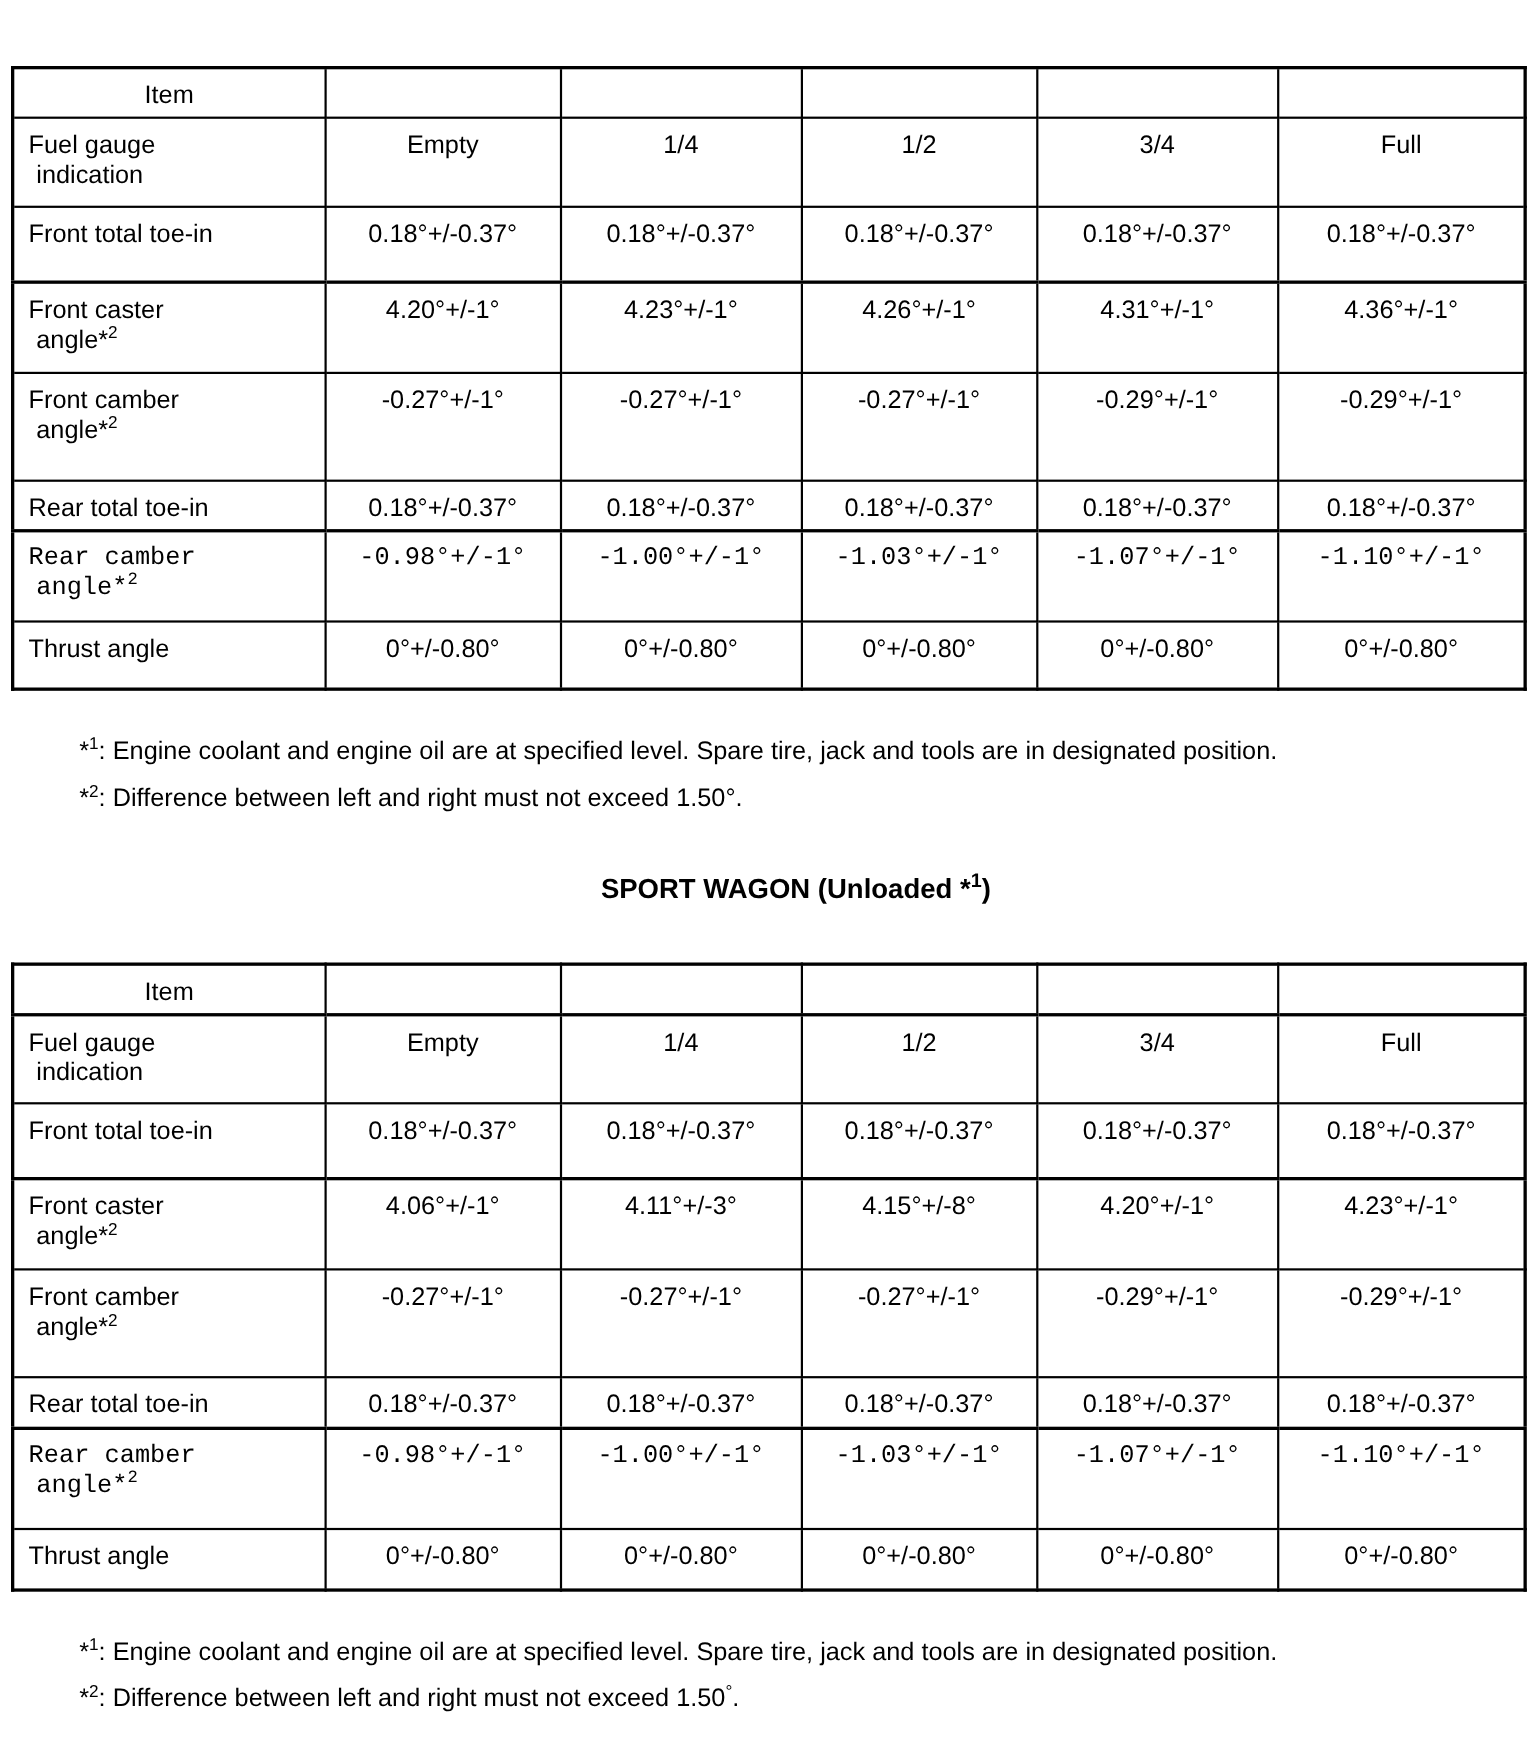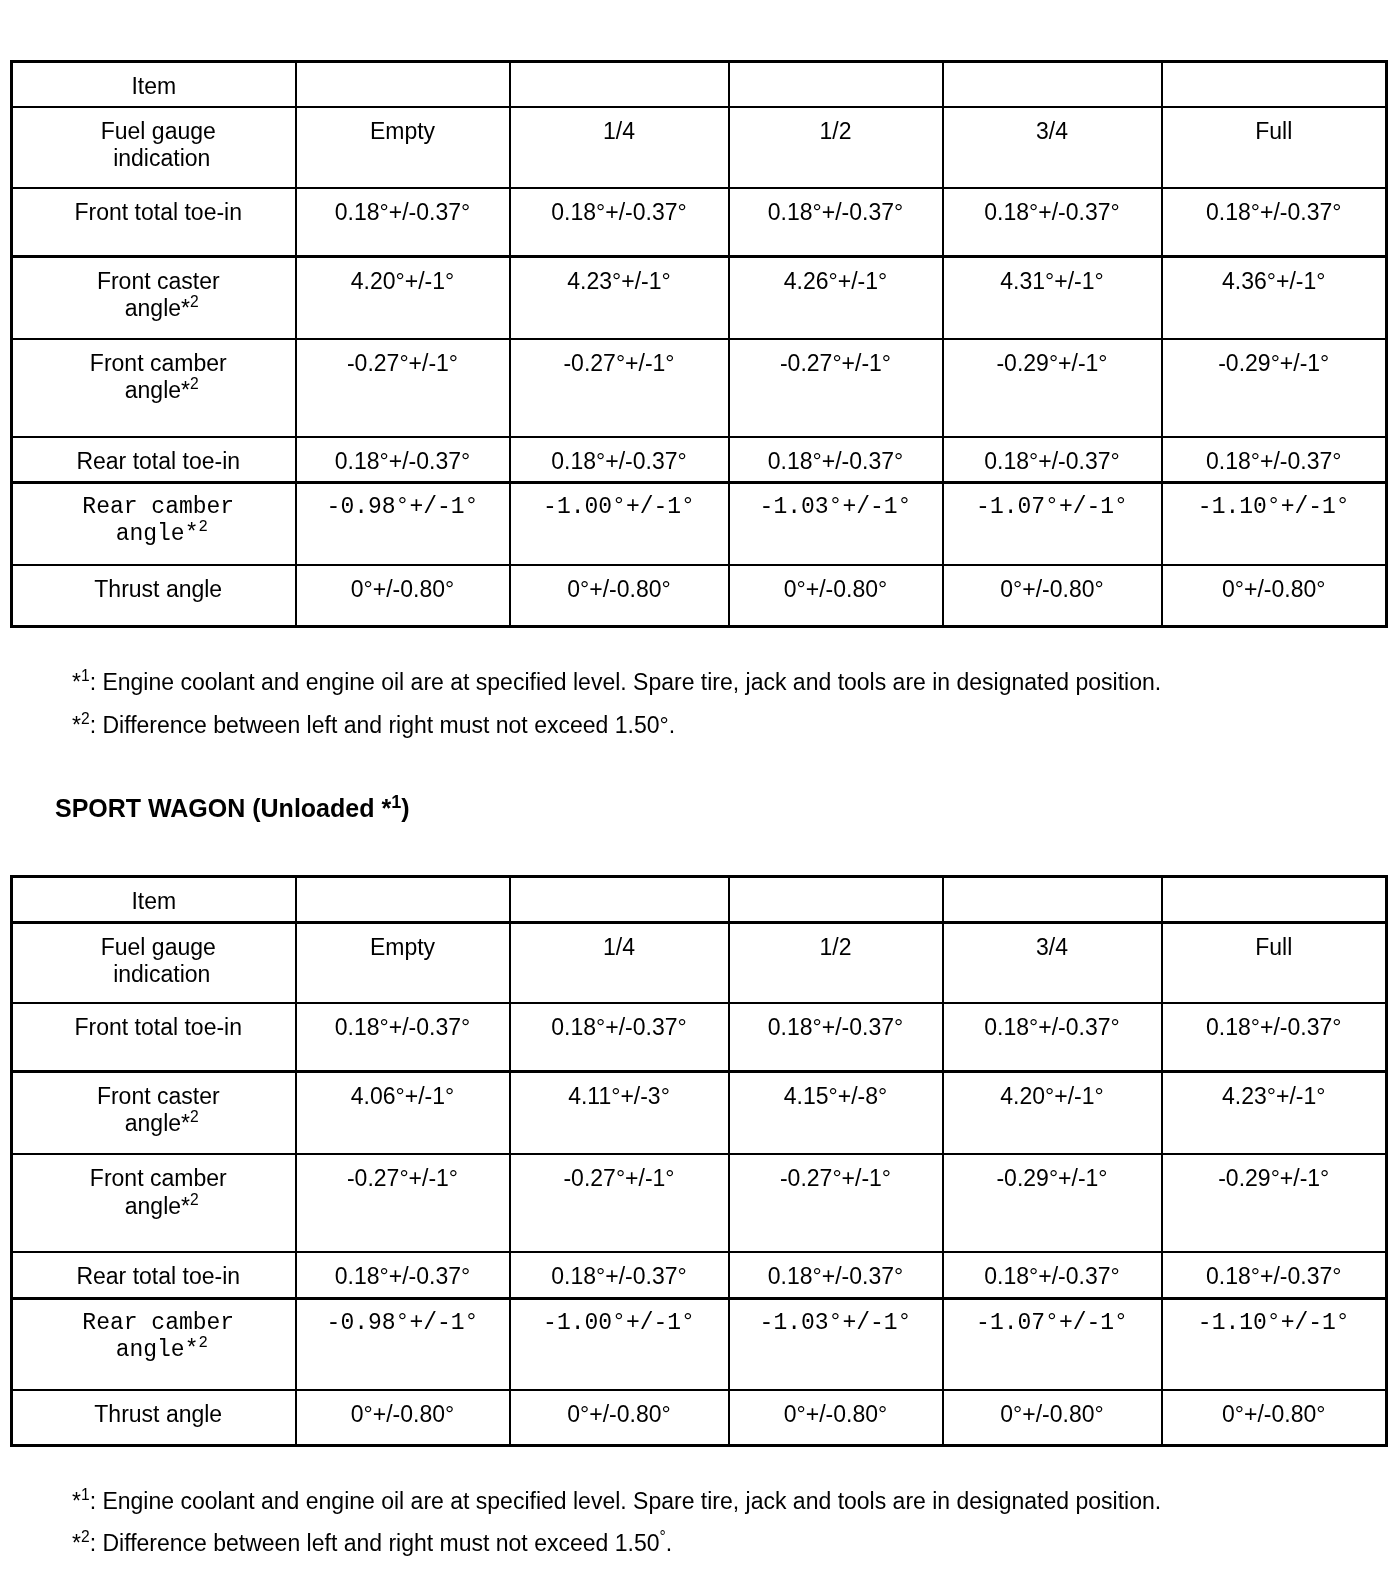--- a/index.html
+++ b/index.html
@@ -37,21 +37,21 @@
     border: 2px solid #000;
     font-size: 23px;
     vertical-align: top;
     padding: 10px 4px 6px 4px;
     overflow: hidden;
   }
   .spec-table {
     border: 3px solid #000;
   }
   .spec-table td.label-cell {
-    text-align: center;
+    text-align: left;
     padding-left: 13px;
     line-height: 1.18;
   }
   .spec-table td.item-head {
     text-align: center;
   }
   .spec-table td.value-cell {
     text-align: center;
   }
   .label-line2 {
@@ -82,21 +82,21 @@
   .footnotes {
     margin-left: 72px;
   }
   .fn-1 { margin-top: 40px; }
   .footnote {
     font-size: 23px;
     margin-bottom: 13px;
     white-space: nowrap;
     line-height: 1.3;
   }
-  .title-2 { padding-top: 40px; }
+  .title-2 { padding-top: 40px; text-align: center; }
 </style>
 </head>
 <body>
 
 <section class="doc-section">
 
   <table class="spec-table t1">
     <colgroup>
       <col style="width:284px">
         <col style="width:214px">

